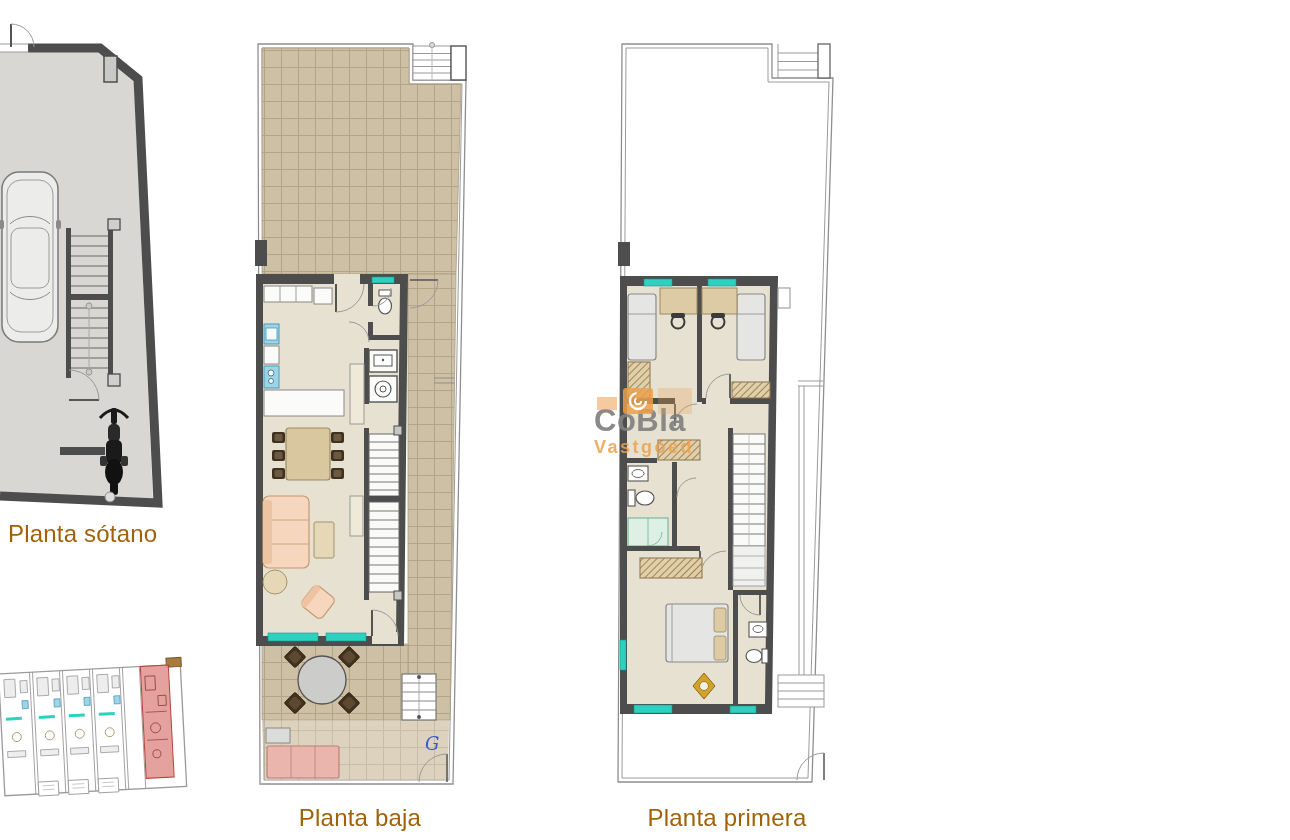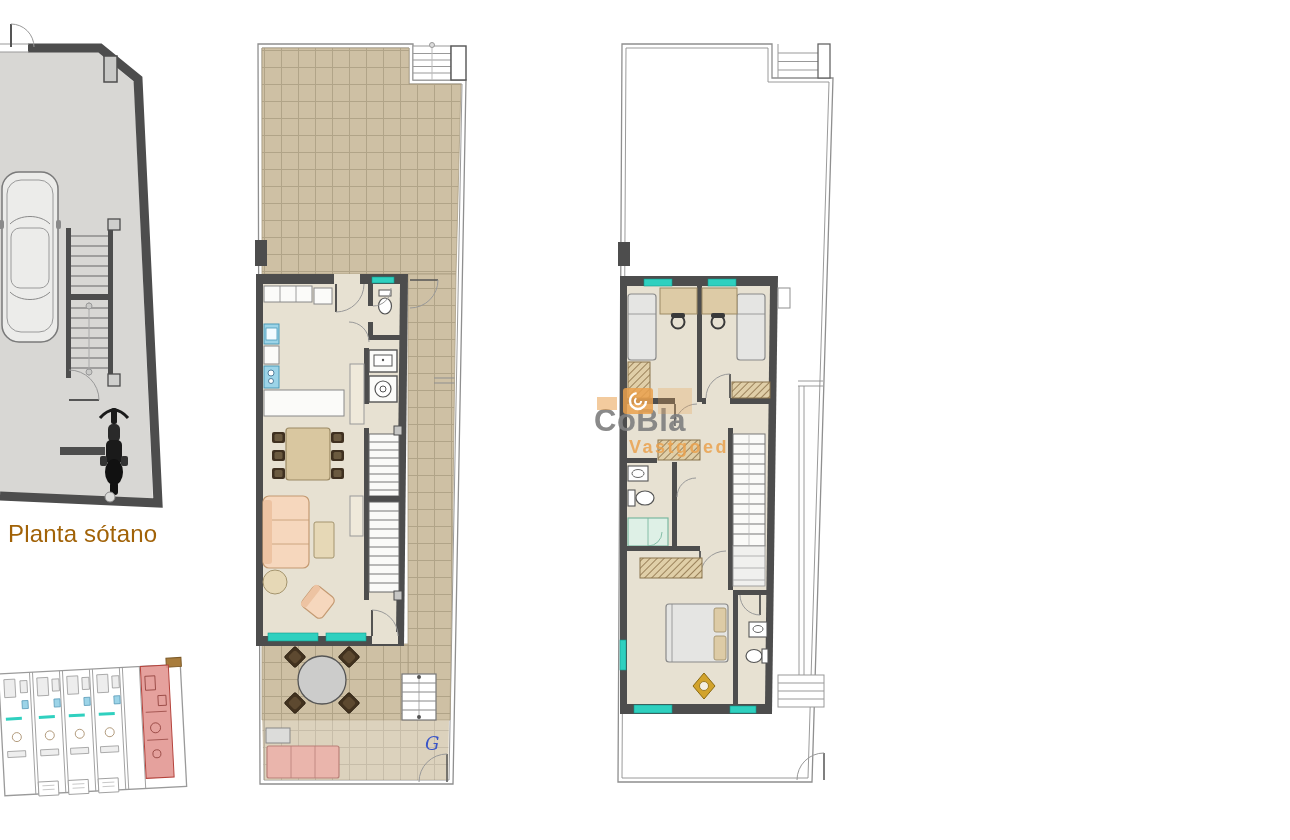--- a/index.html
+++ b/index.html
@@ -6,21 +6,21 @@
   .sheet{position:relative;width:1290px;height:840px;background:#fff;overflow:hidden;
          font-family:"Liberation Sans",sans-serif;}
   .sheet svg{position:absolute;}
   .plan-label{position:absolute;color:#a16207;font-size:24px;letter-spacing:0.2px;
               font-family:"Liberation Sans",sans-serif;}
   .plan-label.centered{text-align:center;}
   .watermark{position:absolute;left:594px;top:386px;width:170px;pointer-events:none;}
   .wm-brand{font-size:31px;font-weight:700;color:rgba(128,128,128,0.92);
             line-height:1.0;margin-top:19px;letter-spacing:0.5px;}
   .wm-sub{font-size:18px;font-weight:600;color:rgba(234,161,78,0.85);
-          letter-spacing:2.5px;margin-top:1px;text-align:center;}
+          letter-spacing:2.5px;margin-top:1px;}
 </style>
 </head>
 <body>
 
 <div class="sheet">
 
 <svg width="0" height="0" style="position:absolute" aria-hidden="true">
   <defs>
     <pattern id="tile" width="17" height="17" patternUnits="userSpaceOnUse">
       <rect width="17" height="17" fill="#cec0a4"></rect>
@@ -280,20 +280,21 @@
   <g>
     <line x1="199" y1="748" x2="199" y2="720" stroke="#555" stroke-width="1.5"></line>
     <path d="M199,720 A28,28 0 0 0 171,748" fill="none" stroke="#999" stroke-width="1"></path>
   </g>
   <rect x="18" y="694" width="24" height="15" fill="#dcdcda" stroke="#888"></rect>
   <g>
     <rect x="19" y="712" width="72" height="32" rx="2" fill="#eab5ac" stroke="#b98078" stroke-width="1.2"></rect>
     <path d="M43,712 V744 M67,712 V744" stroke="#b98078" stroke-width="0.8"></path>
   </g>
 </svg>
+<div class="plan-label centered" style="left:250px;top:804px;width:220px">Planta baja</div>
 
 <svg viewBox="0 0 230 770" style="left:612;top:30" width="230" height="770">
   <path d="M10,14 H160 V48 H221 L200,752 H6 Z" fill="#ffffff" stroke="#8f8f8f" stroke-width="1.3"></path>
   <path d="M14,18 H156 V52 H217 L196,748 H10 Z" fill="none" stroke="#8f8f8f" stroke-width="0.9"></path>
   <g>
     <path d="M166,14 V48 M166,23 H218 M166,31.5 H218 M166,40 H218" stroke="#999" stroke-width="1" fill="none"></path>
     <rect x="206" y="14" width="12" height="34" fill="#fff" stroke="#666" stroke-width="1.3"></rect>
   </g>
   <path d="M186,351 H211 M186,356 H211 M187,356 V645 M192,356 V645" stroke="#8f8f8f" stroke-width="0.9" fill="none"></path>
   <g>
@@ -383,20 +384,21 @@
     <rect x="137" y="592" width="18" height="15" fill="#fff" stroke="#555" stroke-width="1.1"></rect>
     <ellipse cx="146" cy="599" rx="5" ry="3.5" fill="none" stroke="#555" stroke-width="0.9"></ellipse>
     <ellipse cx="142" cy="626" rx="8" ry="6.5" fill="#fff" stroke="#555" stroke-width="1.2"></ellipse>
     <rect x="150" y="619" width="6" height="14" fill="#fff" stroke="#555" stroke-width="1.1"></rect>
   </g>
 
   <rect x="8" y="610" width="6" height="30" fill="#2fd0bf" stroke="#0e9a8d" stroke-width="0.6"></rect>
   <rect x="22" y="675" width="38" height="8" fill="#2fd0bf" stroke="#0e9a8d" stroke-width="0.6"></rect>
   <rect x="118" y="676" width="26" height="7" fill="#2fd0bf" stroke="#0e9a8d" stroke-width="0.6"></rect>
 </svg>
+<div class="plan-label centered" style="left:612px;top:804px;width:230px">Planta primera</div>
 
 <div class="watermark">
   <svg width="110" height="30">
     <rect x="3" y="11" width="20" height="13" fill="#eaa14e" opacity="0.55"></rect>
     <rect x="29" y="2" width="30" height="26" rx="3" fill="#eaa14e" opacity="0.85"></rect>
     <circle cx="44" cy="15" r="8" fill="none" stroke="#fff" stroke-width="2.4" stroke-dasharray="36 14"></circle>
     <circle cx="44" cy="15" r="3.2" fill="none" stroke="#fff" stroke-width="2" stroke-dasharray="13 7"></circle>
     <rect x="64" y="2" width="34" height="26" fill="#eaa14e" opacity="0.28"></rect>
   </svg>
   <div class="wm-brand">CoBla</div>

